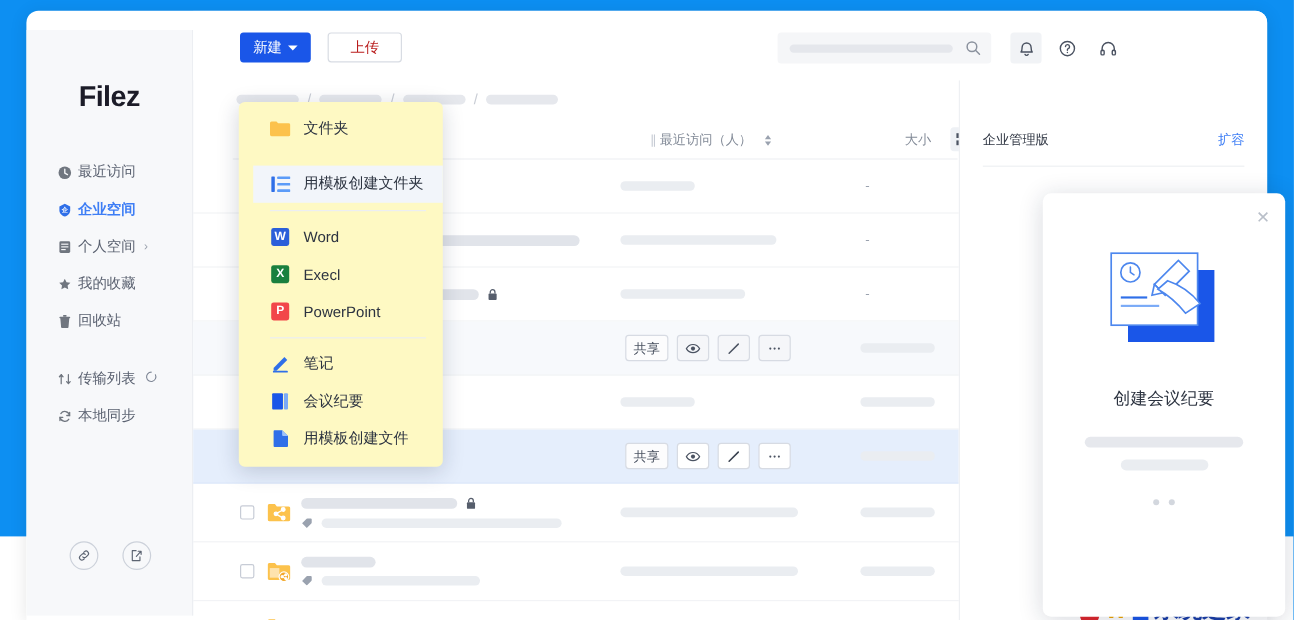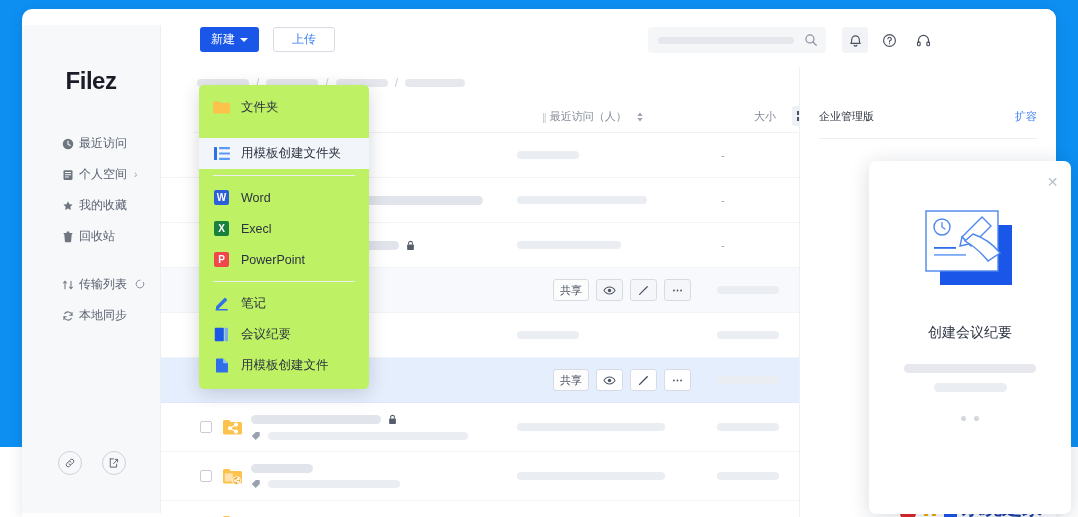--- a/index.html
+++ b/index.html
@@ -41,21 +41,21 @@
     text-align: center;
     font-size: 24px;
     font-weight: bold;
     letter-spacing: -0.5px;
     color: #1c1c28;
   }
   .nav { margin-top: 33px; }
   .nav-item {
     display: flex; align-items: center;
     height: 31px;
-    padding-left: 40px;
+    padding-left: 26px;
     font-size: 12px;
     color: #5a6170;
     cursor: pointer;
   }
   .nav-item .ic { width: 17px; flex: 0 0 17px; display:flex; align-items:center; color:#70767f; }
   .nav-item.active { color: #3e7ef5; font-weight: bold; }
   .nav-item.active .ic { color: #2f6fe8; }
   .nav-chevron { margin-left: 7px; font-size: 10px; color: #9aa1ad; }
   .nav-gap { height: 17px; }
   .nav-spin { margin-left: 8px; color: #7f8796; font-size: 11px; }
@@ -80,21 +80,21 @@
     position: absolute; left: 39px; top: 18px;
     height: 25px; padding: 0 11px;
     background: #1a56e8; color: #fff;
     border: none; border-radius: 3px;
     font-size: 12px; font-family: inherit;
     display: flex; align-items: center; gap: 5px; cursor: pointer;
   }
   .btn-upload {
     position: absolute; left: 112px; top: 18px;
     height: 25px; width: 62px;
-    background: #fff; color: #3b82f6;
+    background: #fff; color: #b91c1c;
     border: 1px solid #d8dce3; border-radius: 3px;
     font-size: 12px; font-family: inherit; cursor: pointer;
   }
   .caret-down {
     width: 0; height: 0; border-left: 4px solid transparent;
     border-right: 4px solid transparent; border-top: 4px solid currentColor;
   }
 
   .search-wrap {
     position: absolute; right: 230px; top: 18px;
@@ -190,37 +190,37 @@
   .fname { position: absolute; left: 90px; display: flex; flex-direction: column; gap: 6px; }
   .ph { height: 9px; border-radius: 5px; background: #e1e4ea; }
   .ph-lite { height: 8px; border-radius: 4px; background: #eaedf1; }
   .sub-line { display: flex; align-items: center; gap: 7px; }
   .tag-ic { width: 10px; height: 9px; color: #9aa2af; display:flex; }
   .lock-ic { color: #565e6c; display:flex; }
   .pencil-mini { color: #7d8593; display:flex; }
   .c-time-cell { position: absolute; left: 356px; }
   .c-size-cell { position: absolute; left: 556px; }
   .dash { position: absolute; left: 560px; color: #9aa2af; font-size: 11px; }
-  .actions { position: absolute; left: 360px; display: flex; gap: 7px; align-items: flex-end; margin-left: 32px; }
+  .actions { position: absolute; left: 360px; display: flex; gap: 7px; align-items: flex-end; }
   .act-btn {
     height: 22px; min-width: 24px; padding: 0 6px;
     border: 1px solid #d7dbe3; border-radius: 3px; background: #fff;
     display: flex; align-items: center; justify-content: center;
     font-size: 11px; color: #4b5362; cursor: pointer; font-family: inherit;
   }
   .act-btn.share { background: #fcfcfd; }
   .act-btn.muted { background: #f5f6f9; }
 
   
   .newmenu {
     position: absolute; left: 177px; top: 76px;
     width: 170px;
-    background: #bef264; border-radius: 5px;
+    background: #fef9c3; border-radius: 5px;
     box-shadow: 0 4px 18px rgba(22,32,60,0.18);
-    padding: 7px 0 8px 0;
+    padding: 7px 0 8px 12px;
     z-index: 40;
   }
   .mi {
     display: flex; align-items: center; height: 31px;
     padding-left: 14px; gap: 11px;
     font-size: 12.5px; color: #2c3340; cursor: pointer;
   }
   .mi.hi { background: #f2f5fa; margin-top: 15px; }
   .mi-ic { width: 17px; height: 17px; display:flex; align-items:center; justify-content:center; flex:0 0 17px; }
   .mdiv { height: 1px; background: #eceef2; margin: 6px 14px; }
@@ -280,20 +280,29 @@
         <div class="nav-item">
           <span class="ic">
             <svg width="12" height="12" viewBox="0 0 16 16">
                 <circle cx="8" cy="8" r="7" fill="#70767f"></circle>
                 <path d="M8 4v4.3l3 1.7" stroke="#f7f8fa" stroke-width="1.5" fill="none" stroke-linecap="round"></path>
               </svg>
           </span>
           <span>最近访问</span>
         </div>
 
+        <div class="nav-item active">
+          <span class="ic">
+            <svg width="12" height="12" viewBox="0 0 16 16">
+                <path d="M8 1l6 3.2v4.4C14 12 11.3 14.4 8 15.3 4.7 14.4 2 12 2 8.6V4.2z" fill="#2f6fe8"></path>
+                <text x="8" y="10.6" font-size="7" fill="#fff" text-anchor="middle" font-family="Liberation Sans">企</text>
+              </svg>
+          </span>
+          <span>企业空间</span>
+        </div>
 
         <div class="nav-item">
           <span class="ic">
             <svg width="12" height="12" viewBox="0 0 16 16">
                 <rect x="2" y="1.5" width="12" height="13" rx="1.6" fill="#70767f"></rect>
                 <rect x="4" y="4" width="8" height="1.3" fill="#f7f8fa"></rect>
                 <rect x="4" y="7" width="8" height="1.3" fill="#f7f8fa"></rect>
                 <rect x="4" y="10" width="5" height="1.3" fill="#f7f8fa"></rect>
               </svg>
           </span>

